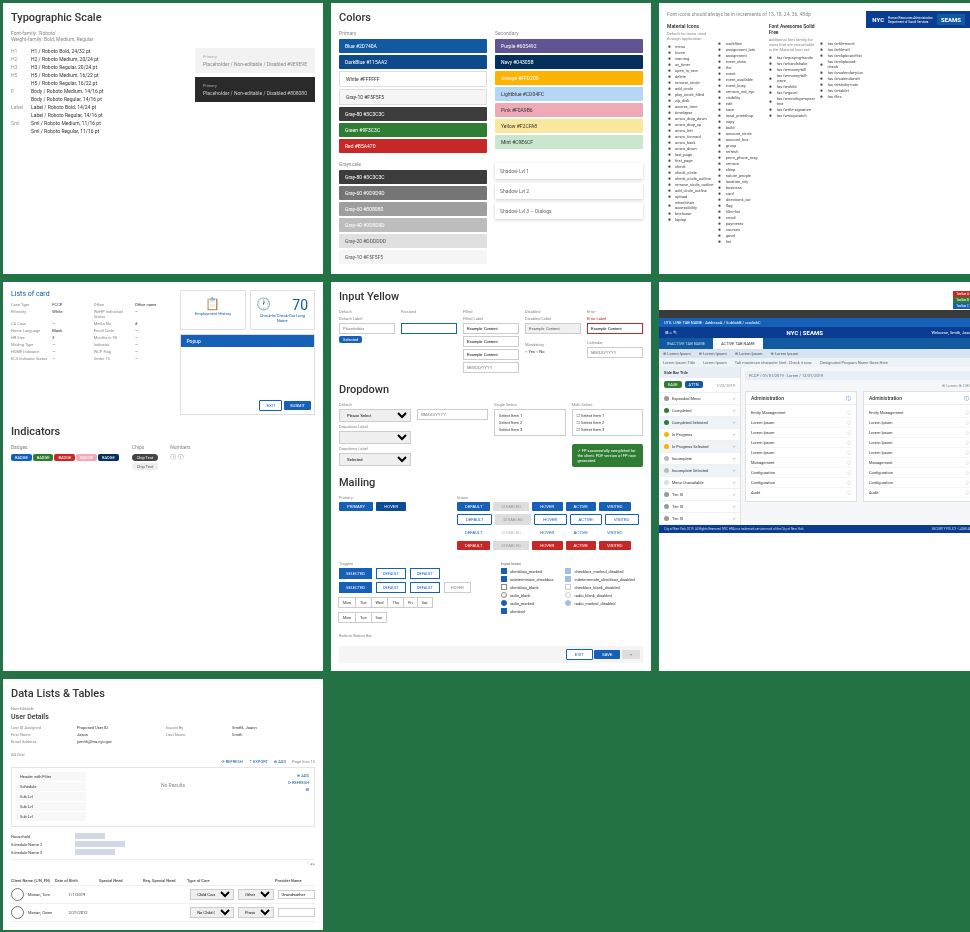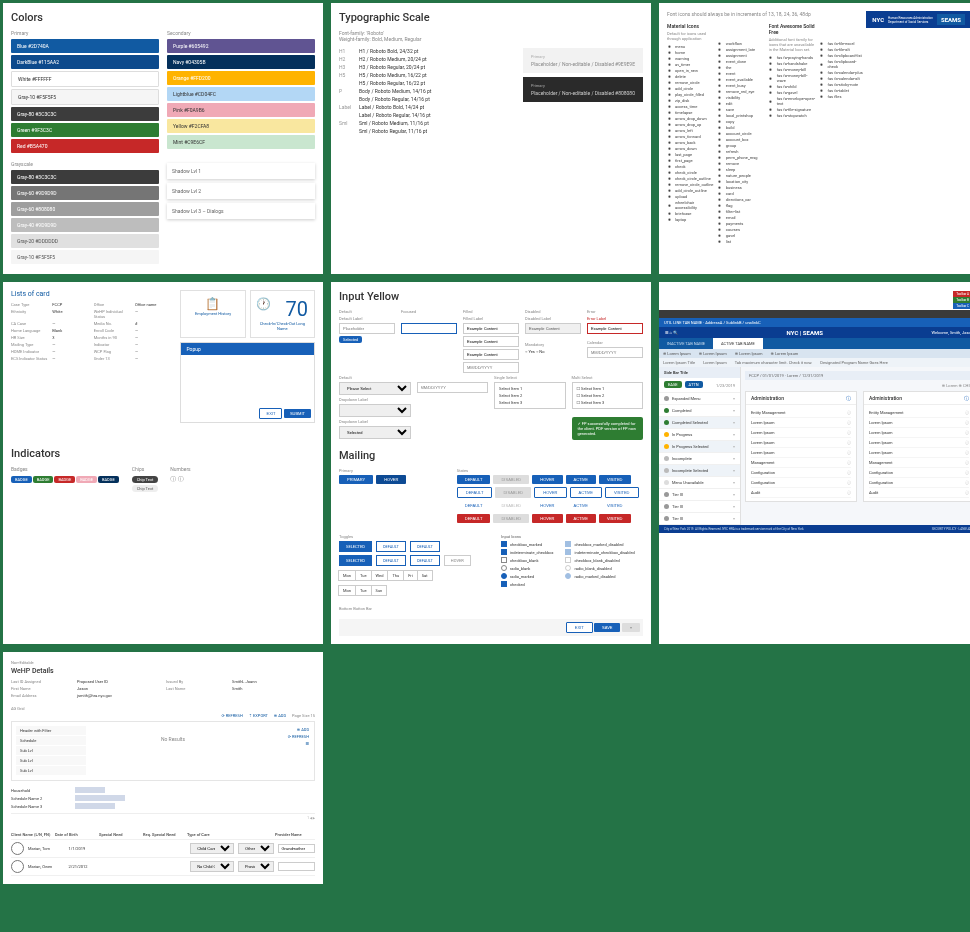--- a/index.html
+++ b/index.html
@@ -60,21 +60,21 @@
   .card-left { flex:1.2; }
   .card-right { flex:1; }
   .card-title { color:#115AA2; font-size:7px; margin-bottom:4px; }
   .kv-grid { display:grid; grid-template-columns:1fr 1fr 1fr 1fr; gap:2px 4px; font-size:4px; }
   .kv-grid .k { color:#888; }
   .kv-grid .v { color:#333; }
   .stat-cards { display:flex; gap:4px; margin-bottom:4px; }
   .stat-card { flex:1; border:1px solid #e0e0e0; padding:6px; text-align:center; }
   .stat-card .ic { font-size:12px; color:#7fa8d4; }
   .stat-card .nm { font-size:4px; color:#115AA2; }
-  .stat-card .num { font-size:20px; color:#115AA2; }
+  .stat-card .num { font-size:14px; color:#115AA2; }
   .popup { border:1px solid #ddd; }
   .popup-hdr { background:#1760b8; color:#fff; padding:3px 5px; font-size:5px; }
   .popup-body { height:50px; }
   .popup-ftr { text-align:right; padding:3px; }
   .btn-sm { font-size:4px; padding:2px 6px; border:none; border-radius:1px; }
   .btn-blue { background:#1760b8; color:#fff; }
   .btn-outline { background:#fff; color:#1760b8; border:1px solid #1760b8; }
 
   
   .ind-cols { display:flex; gap:12px; }
@@ -164,20 +164,87 @@
   .nav-card .li { font-size:4px; padding:2px 0; border-bottom:1px solid #f5f5f5; }
   .nav-ftr { background:#0a3d91; color:#cde; font-size:3px; padding:2px 5px; display:flex; justify-content:space-between; }
   .mini-palette { position:absolute; right:4px; padding:3px; font-size:3px; color:#fff; }
   .mini-palette div { padding:1px 3px; }
 </style>
 </head>
 <body>
 
 <div class="grid">
 
+  <div class="panel" style="position:relative">
+    <h2>Typographic Scale</h2>
+    <div class="typo-sub">
+      <span>Font-family: 'Roboto'</span><br><span>Weight-family: Bold, Medium, Regular</span>
+    </div>
+    <div style="display:flex; gap:8px">
+      <div style="flex:1" id="typo-rows">
+          <div class="typo-row">
+            <span class="typo-tag">H1</span>
+            <span class="typo-spec">H1 / Roboto Bold, 24/32 pt</span>
+          </div>
+          <div class="typo-row">
+            <span class="typo-tag">H2</span>
+            <span class="typo-spec">H2 / Roboto Medium, 20/24 pt</span>
+          </div>
+          <div class="typo-row">
+            <span class="typo-tag">H3</span>
+            <span class="typo-spec">H3 / Roboto Regular, 20/24 pt</span>
+          </div>
+          <div class="typo-row">
+            <span class="typo-tag">H5</span>
+            <span class="typo-spec">H5 / Roboto Medium, 16/22 pt</span>
+          </div>
+          <div class="typo-row">
+            <span class="typo-tag"></span>
+            <span class="typo-spec">H5 / Roboto Regular, 16/22 pt</span>
+          </div>
+          <div class="typo-row">
+            <span class="typo-tag">P</span>
+            <span class="typo-spec">Body / Roboto Medium, 14/16 pt</span>
+          </div>
+          <div class="typo-row">
+            <span class="typo-tag"></span>
+            <span class="typo-spec">Body / Roboto Regular, 14/16 pt</span>
+          </div>
+          <div class="typo-row">
+            <span class="typo-tag">Label</span>
+            <span class="typo-spec">Label / Roboto Bold, 14/24 pt</span>
+          </div>
+          <div class="typo-row">
+            <span class="typo-tag"></span>
+            <span class="typo-spec">Label / Roboto Regular, 14/16 pt</span>
+          </div>
+          <div class="typo-row">
+            <span class="typo-tag">Sml</span>
+            <span class="typo-spec">Sml / Roboto Medium, 11/16 pt</span>
+          </div>
+          <div class="typo-row">
+            <span class="typo-tag"></span>
+            <span class="typo-spec">Sml / Roboto Regular, 11/16 pt</span>
+          </div>
+        </div>
+      <div class="typo-samples">
+        <div class="typo-sample light">
+          <span class="lbl">Primary</span>
+          <span>Placeholder / Non-editable / Disabled</span>
+          <span class="rgt">#9E9E9E</span>
+        </div>
+        <div class="typo-sample dark">
+          <span class="lbl">Primary</span>
+          <span>Placeholder / Non-editable / Disabled</span>
+          <span class="rgt">#808080</span>
+        </div>
+      </div>
+    </div>
+  </div>
+
   <div class="panel">
     <h2>Colors</h2>
     <div class="color-cols">
       <div class="color-col">
         <div class="lbl">Primary</div>
         <div id="colors-primary">
             <div class="swatch " style="background:#115AA2;">Blue #2D740A</div>
             <div class="swatch " style="background:#0d4a8c;">DarkBlue #115AA2</div>
             <div class="swatch outline" style="background:#ffffff;">White #FFFFFF</div>
             <div class="swatch outline" style="background:#f5f5f5;">Gray-10 #F5F5F5</div>
@@ -205,87 +272,20 @@
             <div class="swatch " style="background:#f0a9b6;color:#333">Pink #F0A9B6</div>
             <div class="swatch " style="background:#f9e79f;color:#333">Yellow #F2CFA8</div>
             <div class="swatch " style="background:#c9e6cf;color:#333">Mint #C9E6CF</div>
           </div>
         <div style="height:12px"></div>
         <div id="colors-shadows">
             <div class="shadow-box">Shadow Lvl 1</div>
             <div class="shadow-box">Shadow Lvl 2</div>
             <div class="shadow-box">Shadow Lvl 3 – Dialogs</div>
           </div>
-      </div>
-    </div>
-  </div>
-
-  <div class="panel" style="position:relative">
-    <h2>Typographic Scale</h2>
-    <div class="typo-sub">
-      <span>Font-family: 'Roboto'</span><br><span>Weight-family: Bold, Medium, Regular</span>
-    </div>
-    <div style="display:flex; gap:8px">
-      <div style="flex:1" id="typo-rows">
-          <div class="typo-row">
-            <span class="typo-tag">H1</span>
-            <span class="typo-spec">H1 / Roboto Bold, 24/32 pt</span>
-          </div>
-          <div class="typo-row">
-            <span class="typo-tag">H2</span>
-            <span class="typo-spec">H2 / Roboto Medium, 20/24 pt</span>
-          </div>
-          <div class="typo-row">
-            <span class="typo-tag">H3</span>
-            <span class="typo-spec">H3 / Roboto Regular, 20/24 pt</span>
-          </div>
-          <div class="typo-row">
-            <span class="typo-tag">H5</span>
-            <span class="typo-spec">H5 / Roboto Medium, 16/22 pt</span>
-          </div>
-          <div class="typo-row">
-            <span class="typo-tag"></span>
-            <span class="typo-spec">H5 / Roboto Regular, 16/22 pt</span>
-          </div>
-          <div class="typo-row">
-            <span class="typo-tag">P</span>
-            <span class="typo-spec">Body / Roboto Medium, 14/16 pt</span>
-          </div>
-          <div class="typo-row">
-            <span class="typo-tag"></span>
-            <span class="typo-spec">Body / Roboto Regular, 14/16 pt</span>
-          </div>
-          <div class="typo-row">
-            <span class="typo-tag">Label</span>
-            <span class="typo-spec">Label / Roboto Bold, 14/24 pt</span>
-          </div>
-          <div class="typo-row">
-            <span class="typo-tag"></span>
-            <span class="typo-spec">Label / Roboto Regular, 14/16 pt</span>
-          </div>
-          <div class="typo-row">
-            <span class="typo-tag">Sml</span>
-            <span class="typo-spec">Sml / Roboto Medium, 11/16 pt</span>
-          </div>
-          <div class="typo-row">
-            <span class="typo-tag"></span>
-            <span class="typo-spec">Sml / Roboto Regular, 11/16 pt</span>
-          </div>
-        </div>
-      <div class="typo-samples">
-        <div class="typo-sample light">
-          <span class="lbl">Primary</span>
-          <span>Placeholder / Non-editable / Disabled</span>
-          <span class="rgt">#9E9E9E</span>
-        </div>
-        <div class="typo-sample dark">
-          <span class="lbl">Primary</span>
-          <span>Placeholder / Non-editable / Disabled</span>
-          <span class="rgt">#808080</span>
-        </div>
       </div>
     </div>
   </div>
 
   <div class="panel" style="position:relative">
     <div class="nyc-logo">
       <span>NYC</span>
       <span class="nyc-sub"><span>Human Resources Administration</span><br><span>Department of Social Services</span></span>
       <span class="seams">SEAMS</span>
     </div>
@@ -451,21 +451,21 @@
         <div class="popup">
           <div class="popup-hdr">Popup</div>
           <div class="popup-body"></div>
           <div class="popup-ftr">
             <button class="btn-sm btn-outline">EXIT</button>
             <button class="btn-sm btn-blue">SUBMIT</button>
           </div>
         </div>
       </div>
     </div>
-    <h2 style="margin-top:24px">Indicators</h2>
+    <h2 style="margin-top:10px">Indicators</h2>
     <div class="ind-cols">
       <div class="ind-col">
         <div class="lbl">Badges</div>
         <div id="badges"><span class="badge" style="background:#1760b8">BADGE</span><span class="badge" style="background:#2e7d32">BADGE</span><span class="badge" style="background:#c62828">BADGE</span><span class="badge" style="background:#f0a9b6">BADGE</span><span class="badge" style="background:#04305b">BADGE</span></div>
       </div>
       <div class="ind-col">
         <div class="lbl">Chips</div>
         <span class="chip dk">Chip Text</span><br>
         <span class="chip" style="margin-top:2px;display:inline-block">Chip Text</span>
       </div>
@@ -508,20 +508,21 @@
       </div>
       <div class="if-col">
         <div class="if-lbl">Error</div>
         <div class="if-lbl" style="color:#c62828">Error Label</div>
         <input class="if-input err" value="Example Content" style="">
         <div class="if-lbl" style="margin-top:4px">Calendar</div>
         <input class="if-input" placeholder="MM/DD/YYYY" style="">
       </div>
     </div>
 
+    <h2 style="margin-top:8px">Dropdown</h2>
     <div class="if-cols">
       <div class="if-col">
         <div class="if-lbl">Default</div>
         <select class="dd-select"><option>Please Select</option></select>
         <div class="if-lbl">Dropdown Label</div>
         <select class="dd-select"><option></option></select>
         <div class="if-lbl">Dropdown Label</div>
         <select class="dd-select"><option>Selected</option></select>
       </div>
       <div class="if-col">
@@ -748,22 +749,23 @@
         </div>
       </div>
       <div class="nav-ftr">
         <span>City of New York 2019. All Rights Reserved. NYC HRA is a trademark service mark of the City of New York.</span>
         <span>SECURITY POLICY · LANGUAGE</span>
       </div>
     </div>
   </div>
 
   <div class="panel" style="grid-column:1">
+    <h2>Data Lists &amp; Tables</h2>
     <div class="if-lbl">Non-Editable</div>
-    <div class="dl-title">WeHP Details</div>
+    <div class="dl-title">User Details</div>
     <div class="dl-kv" id="dl-kv">
         <span class="k">Last ID Assigned</span>
         <span>Proposed User ID</span>
         <span class="k">Issued By</span>
         <span>SmithL Joann</span>
         <span class="k">First Name</span>
         <span>Jason</span>
         <span class="k">Last Name</span>
         <span>Smith</span>
         <span class="k">Email Address</span>

